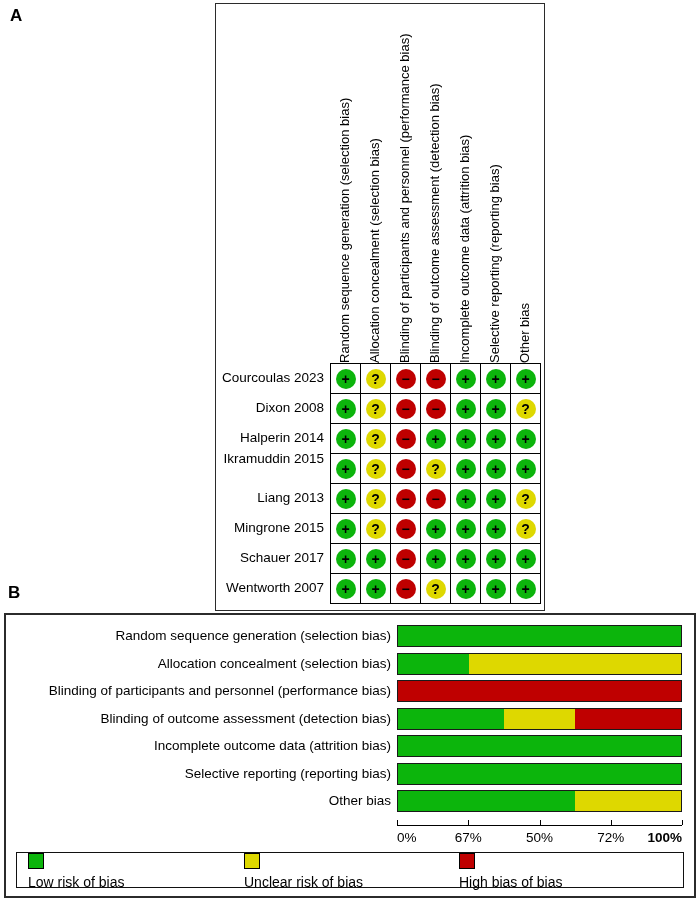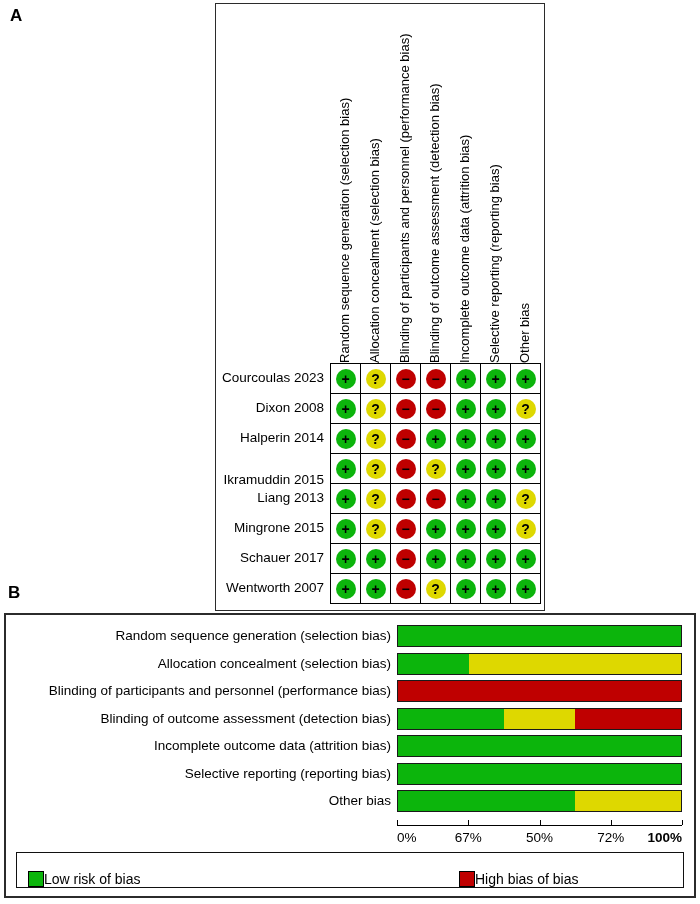--- a/index.html
+++ b/index.html
@@ -61,21 +61,21 @@
   .tick{position:absolute;top:205px;width:1px;height:5px;background:#000;}
   .tick-label{position:absolute;top:215px;font-size:13.5px;white-space:nowrap;}
   .tick-label.mid{transform:translateX(-50%);}
   .tick-label.last{transform:translateX(-100%);font-weight:bold;}
   #pb-legend{
     position:absolute;left:10px;top:237px;width:668px;height:36px;
     box-sizing:border-box;border:1px solid #111;background:#fff;
   }
   .legend-entry{
     position:absolute;top:0;height:100%;
-    display:flex;align-items:flex-end;font-size:14px;white-space:nowrap;
+    display:flex;align-items:flex-start;gap:5px;font-size:14px;white-space:nowrap;flex-direction:column;
   }
   .swatch{
     width:16px;height:16px;box-sizing:border-box;border:1px solid #000;
     flex:0 0 auto;
   }
 </style>
 </head>
 <body>
 
 <div id="figure">
@@ -89,21 +89,21 @@
         <div class="col-header" style="left: 204px;">Blinding of participants and personnel (performance bias)</div>
         <div class="col-header" style="left: 234px;">Blinding of outcome assessment (detection bias)</div>
         <div class="col-header" style="left: 264px;">Incomplete outcome data (attrition bias)</div>
         <div class="col-header" style="left: 294px;">Selective reporting (reporting bias)</div>
         <div class="col-header" style="left: 324px;">Other bias</div>
       </div>
     <div id="pa-studies">
         <div class="study" style="top: 359px;">Courcoulas 2023</div>
         <div class="study" style="top: 389px;">Dixon 2008</div>
         <div class="study" style="top: 419px;">Halperin 2014</div>
-        <div class="study" style="top: 461px;">Ikramuddin 2015</div>
+        <div class="study" style="top: 440px;">Ikramuddin 2015</div>
         <div class="study" style="top: 479px;">Liang 2013</div>
         <div class="study" style="top: 509px;">Mingrone 2015</div>
         <div class="study" style="top: 539px;">Schauer 2017</div>
         <div class="study" style="top: 569px;">Wentworth 2007</div>
       </div>
     <div id="pa-grid">
         <div class="cell">
           <div class="circle" style="background: rgb(12, 181, 12);">+</div>
         </div>
         <div class="cell">
@@ -322,20 +322,24 @@
         <div class="tick" style="left: 604.75px;"></div>
         <div class="tick-label mid" style="left: 604.75px;">72%</div>
         <div class="tick" style="left: 676px;"></div>
         <div class="tick-label last" style="left: 676px;">100%</div>
       </div>
     <div id="pb-legend">
         <div class="legend-entry" style="left: 11px;">
           <div class="swatch" style="background: rgb(12, 181, 12);"></div>
           <div>Low risk of bias</div>
         </div>
+        <div class="legend-entry" style="left: 227px;">
+          <div class="swatch" style="background: rgb(222, 216, 0);"></div>
+          <div>Unclear risk of bias</div>
+        </div>
         <div class="legend-entry" style="left: 442px;">
           <div class="swatch" style="background: rgb(191, 0, 0);"></div>
           <div>High bias of bias</div>
         </div>
       </div>
   </div>
 
 </div>
 
 </body></html>

